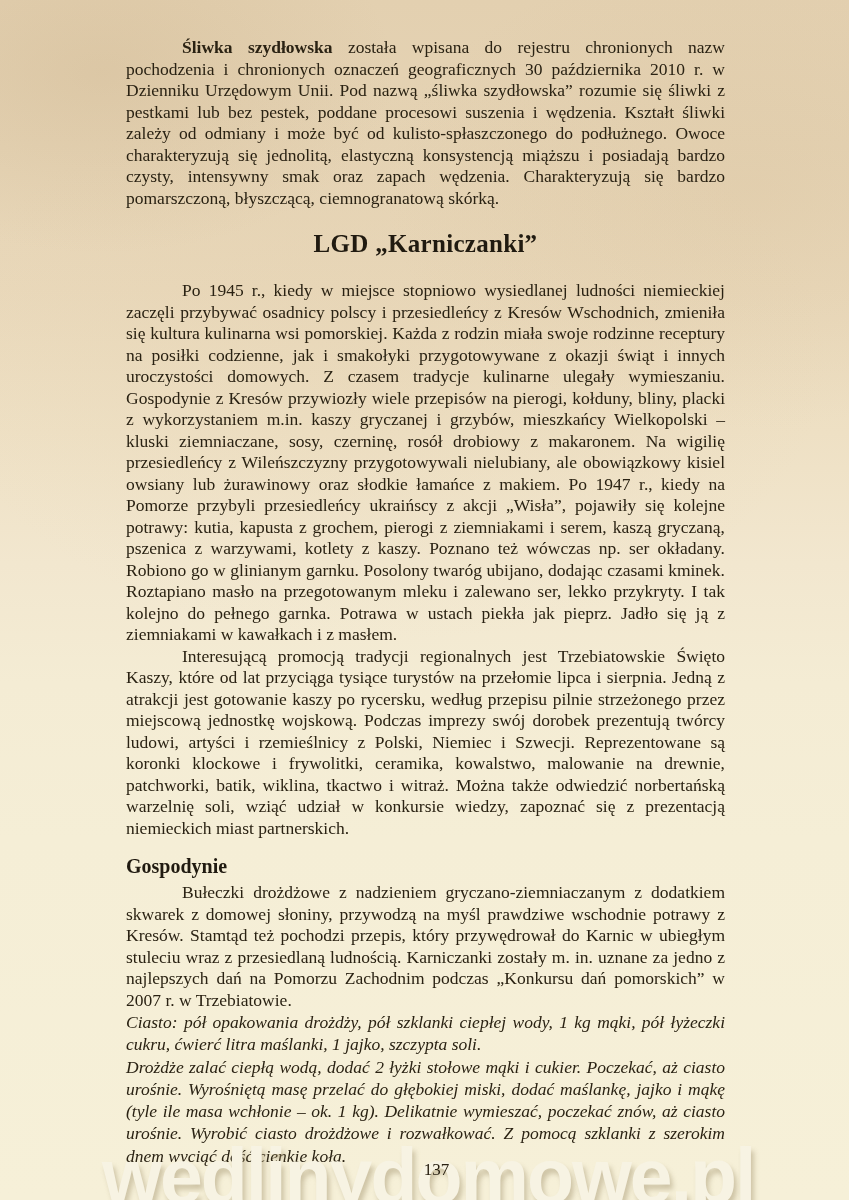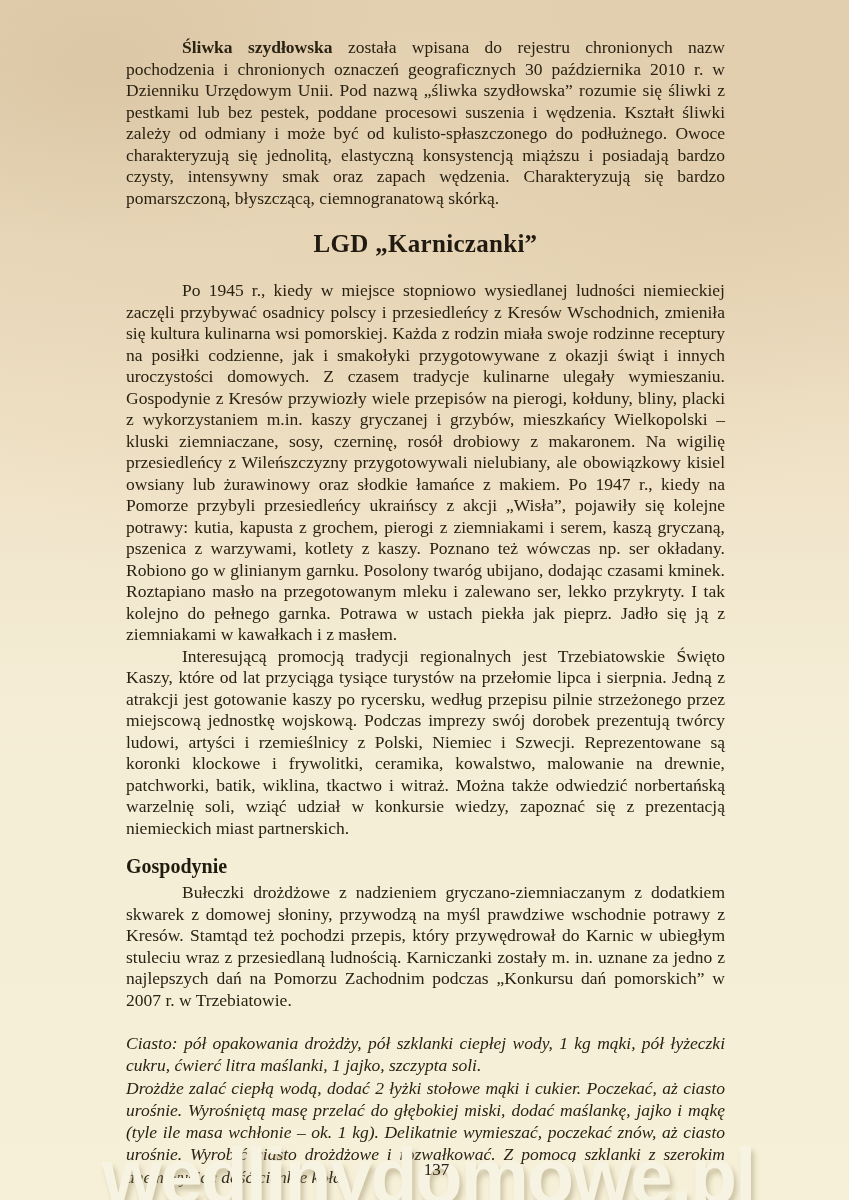--- a/index.html
+++ b/index.html
@@ -53,21 +53,20 @@
     letter-spacing: 0.3px;
   }
   h2.subsection-title {
     margin: 15px 0 4px 0;
     font-size: 20px;
     line-height: 24px;
     font-weight: 700;
     color: #201a10;
   }
   .recipe {
-    margin-top: 21px;
   }
   .recipe p {
     margin: 0;
     font-style: italic;
     font-size: 17.5px;
     line-height: 22.3px;
     text-align: justify;
     text-indent: 0;
   }
   .watermark {

